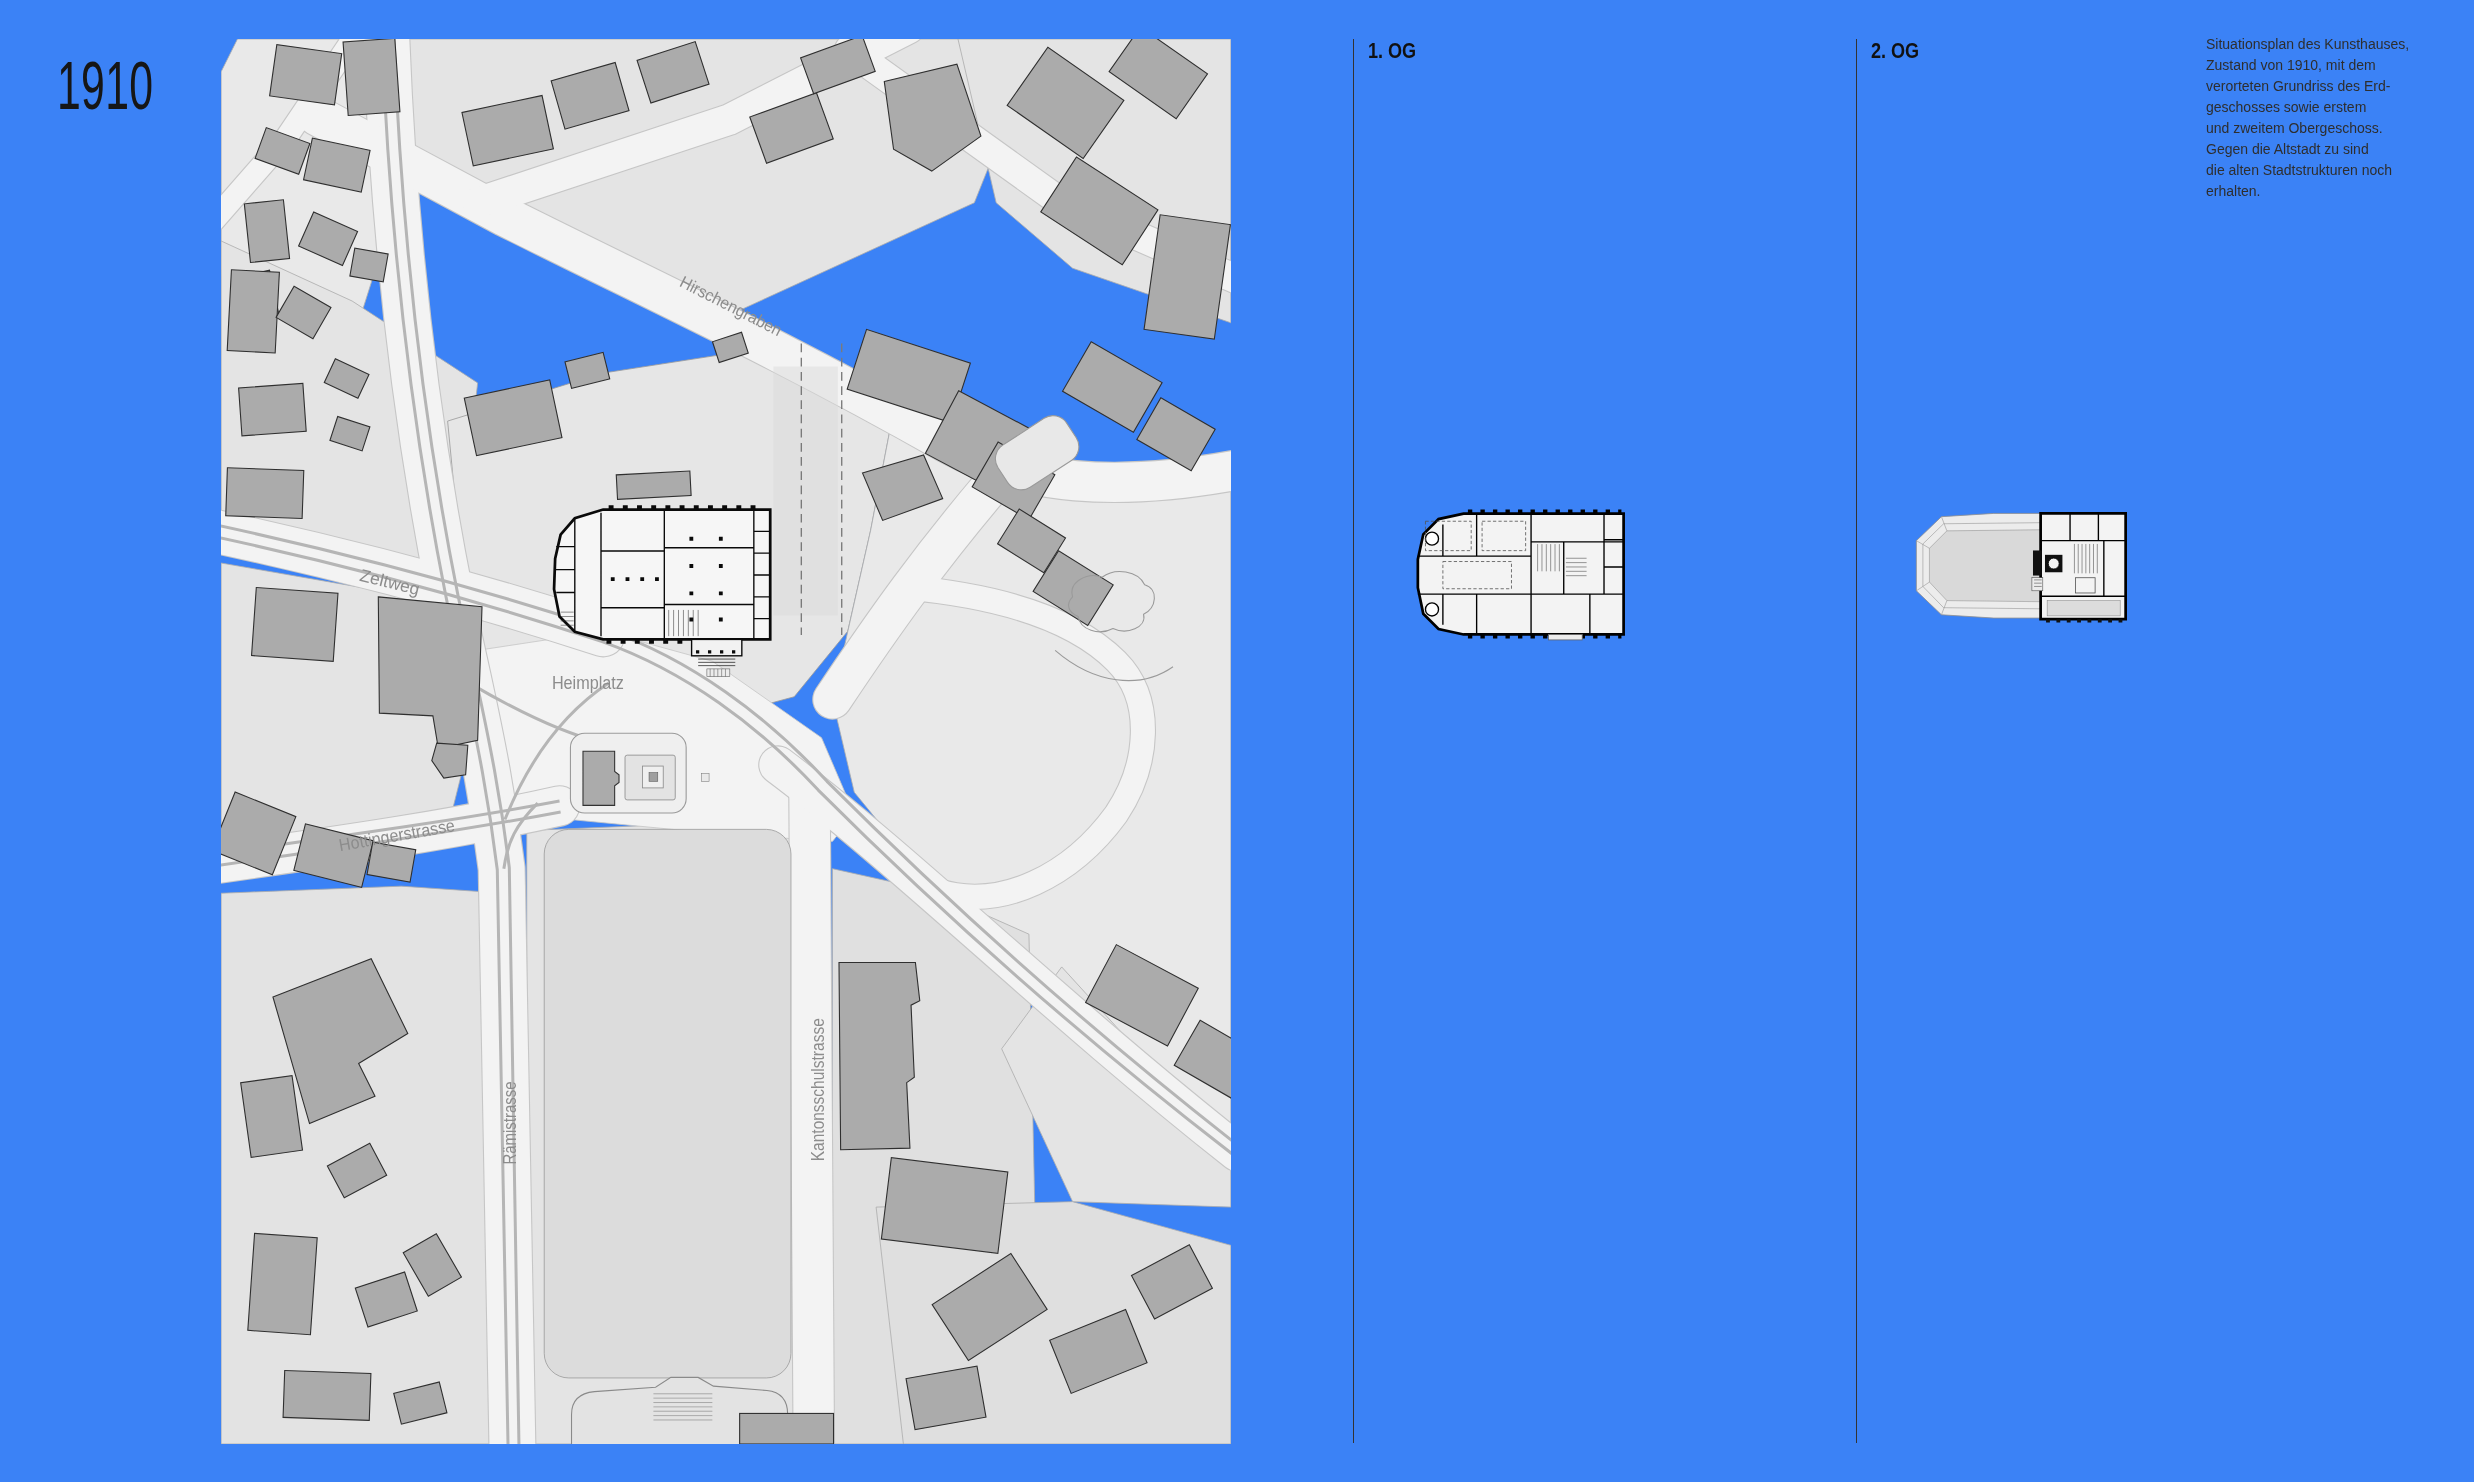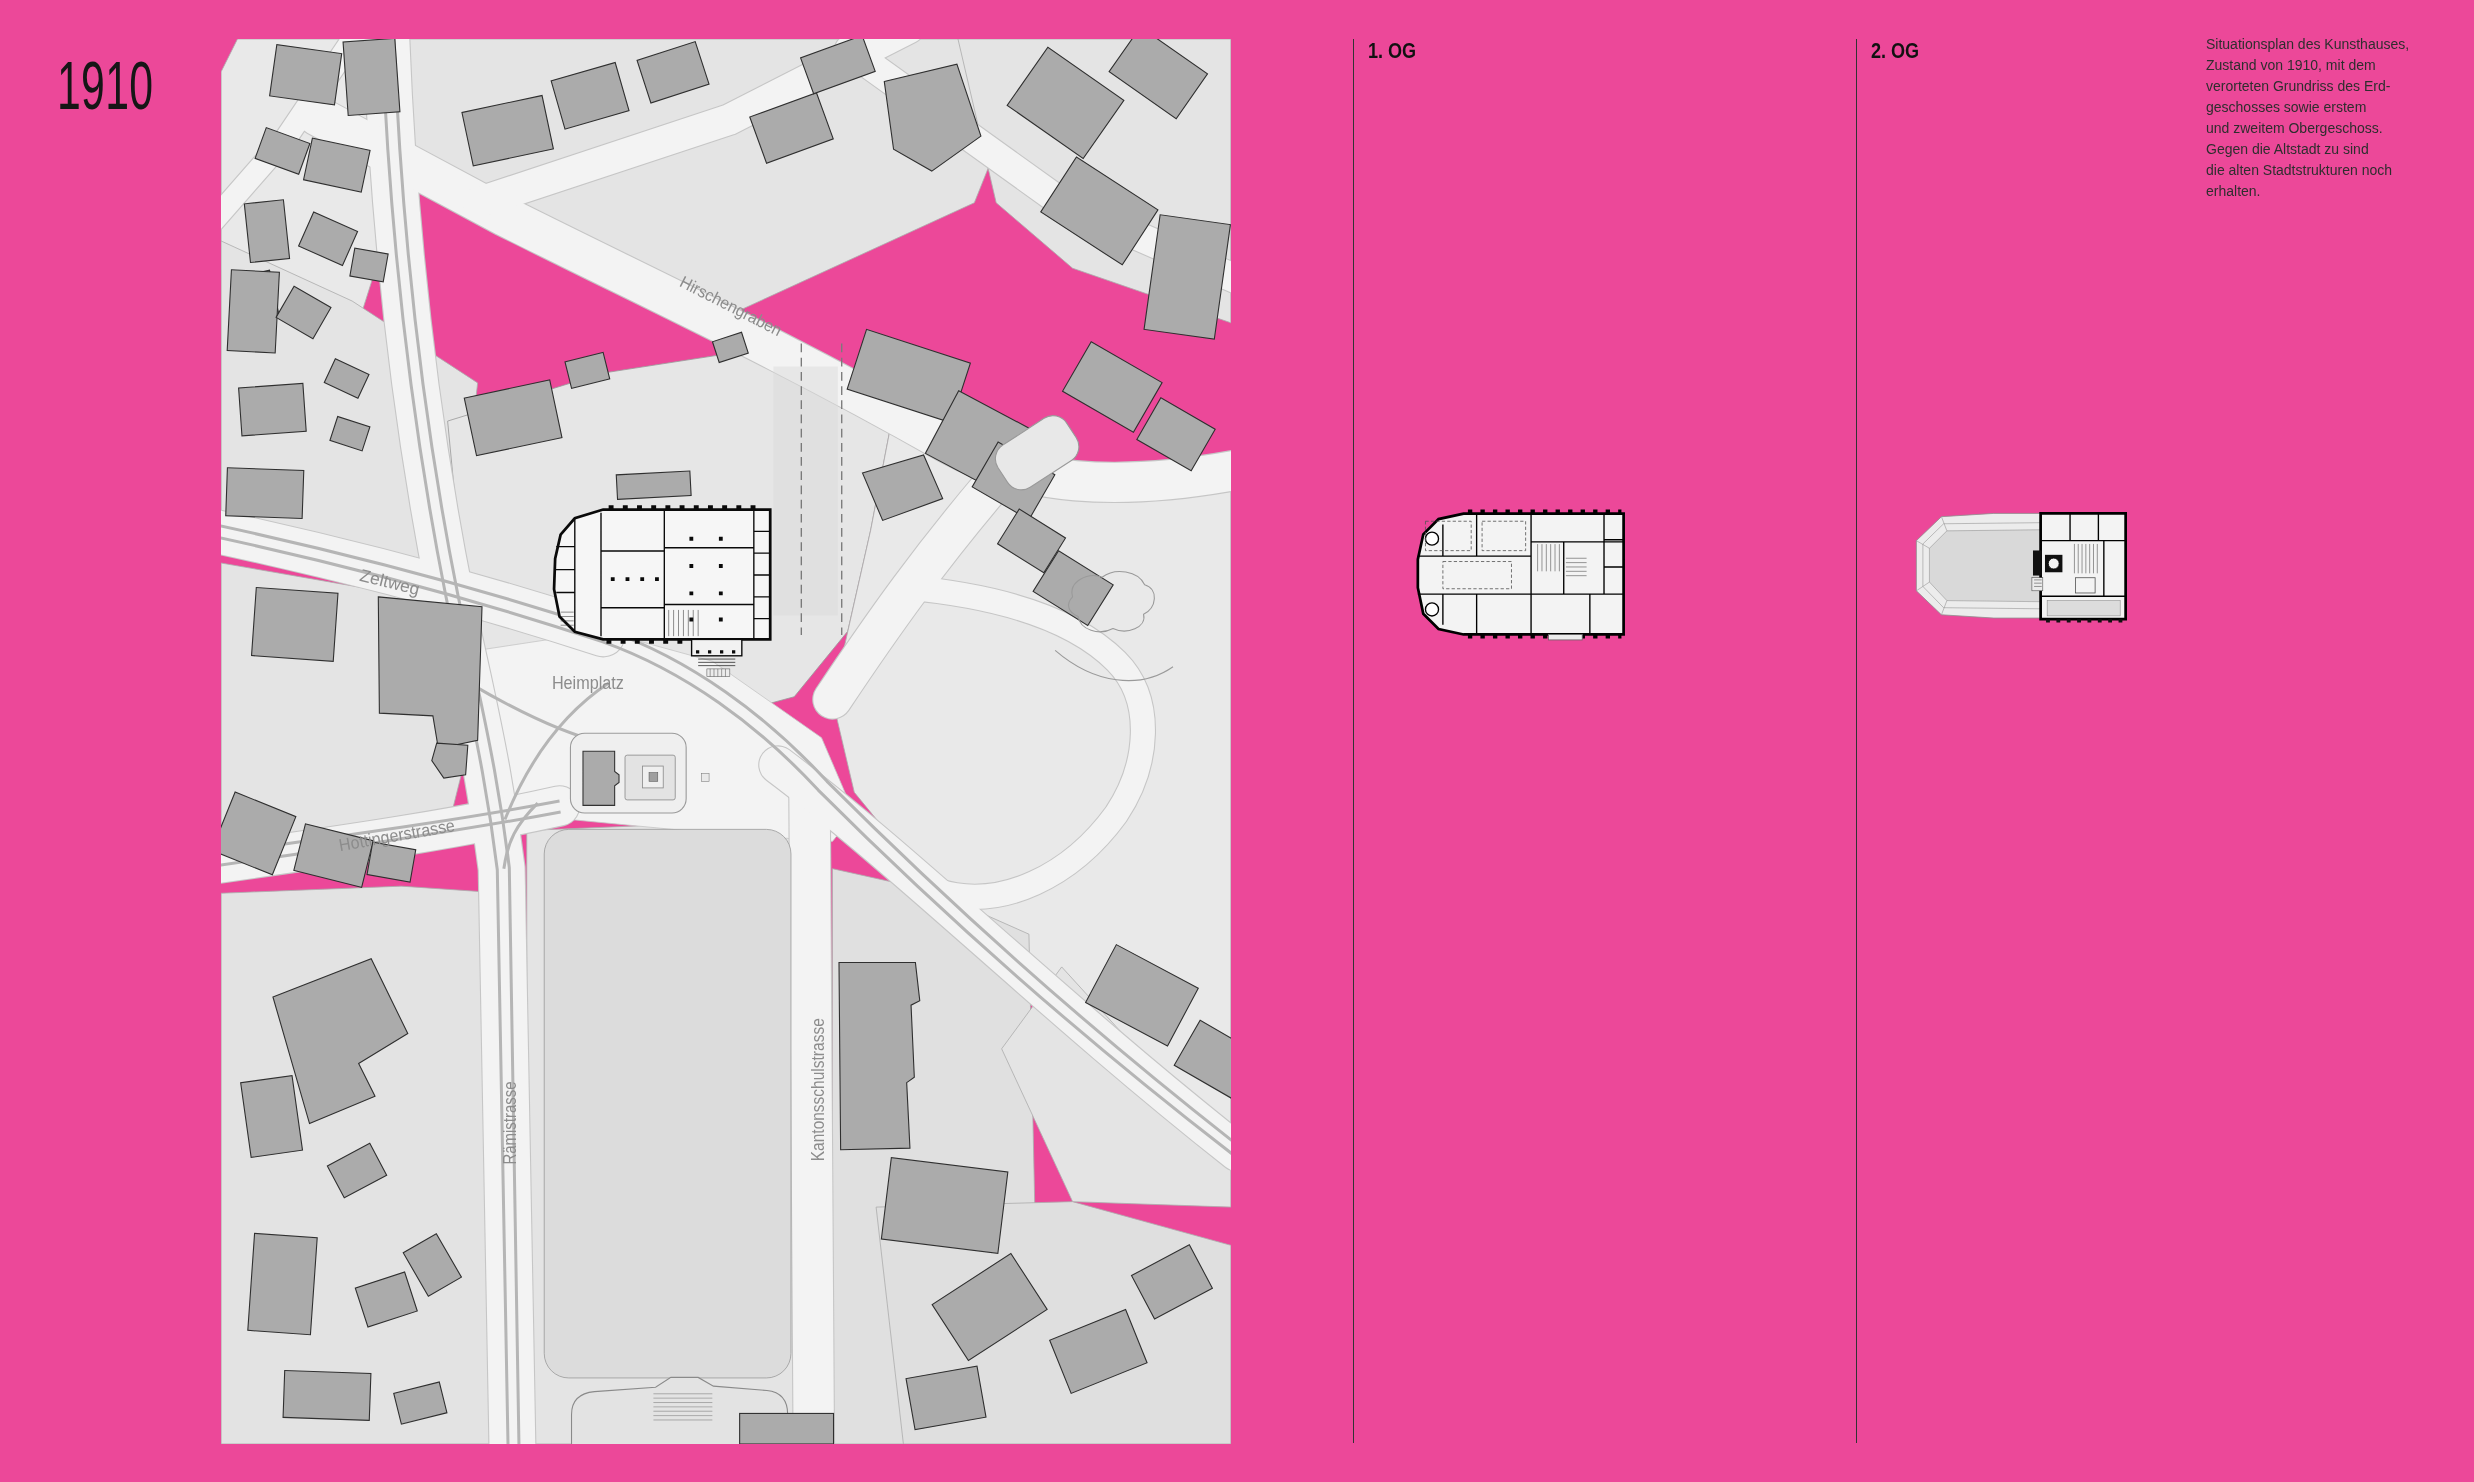--- a/index.html
+++ b/index.html
@@ -1,19 +1,19 @@
 <!DOCTYPE html>
 <html style="font-size:8.7px"><head>
 <meta charset="utf-8">
 <style>
   html,body{margin:0;padding:0;background:#ececec;}
   .page{
     position:relative;
     width:2475px;height:1482px;
-    background:#ec4899;
+    background:#3b82f6;
     font-family:"Liberation Sans","DejaVu Sans",sans-serif;
     overflow:hidden;
   }
   .year{
     position:absolute;left:57px;top:46px;
     font-size:69px;font-weight:400;color:#161616;
     transform:scaleX(0.62);transform-origin:left top;
     white-space:nowrap;letter-spacing:0.5px;
   }
   .panel-label{

